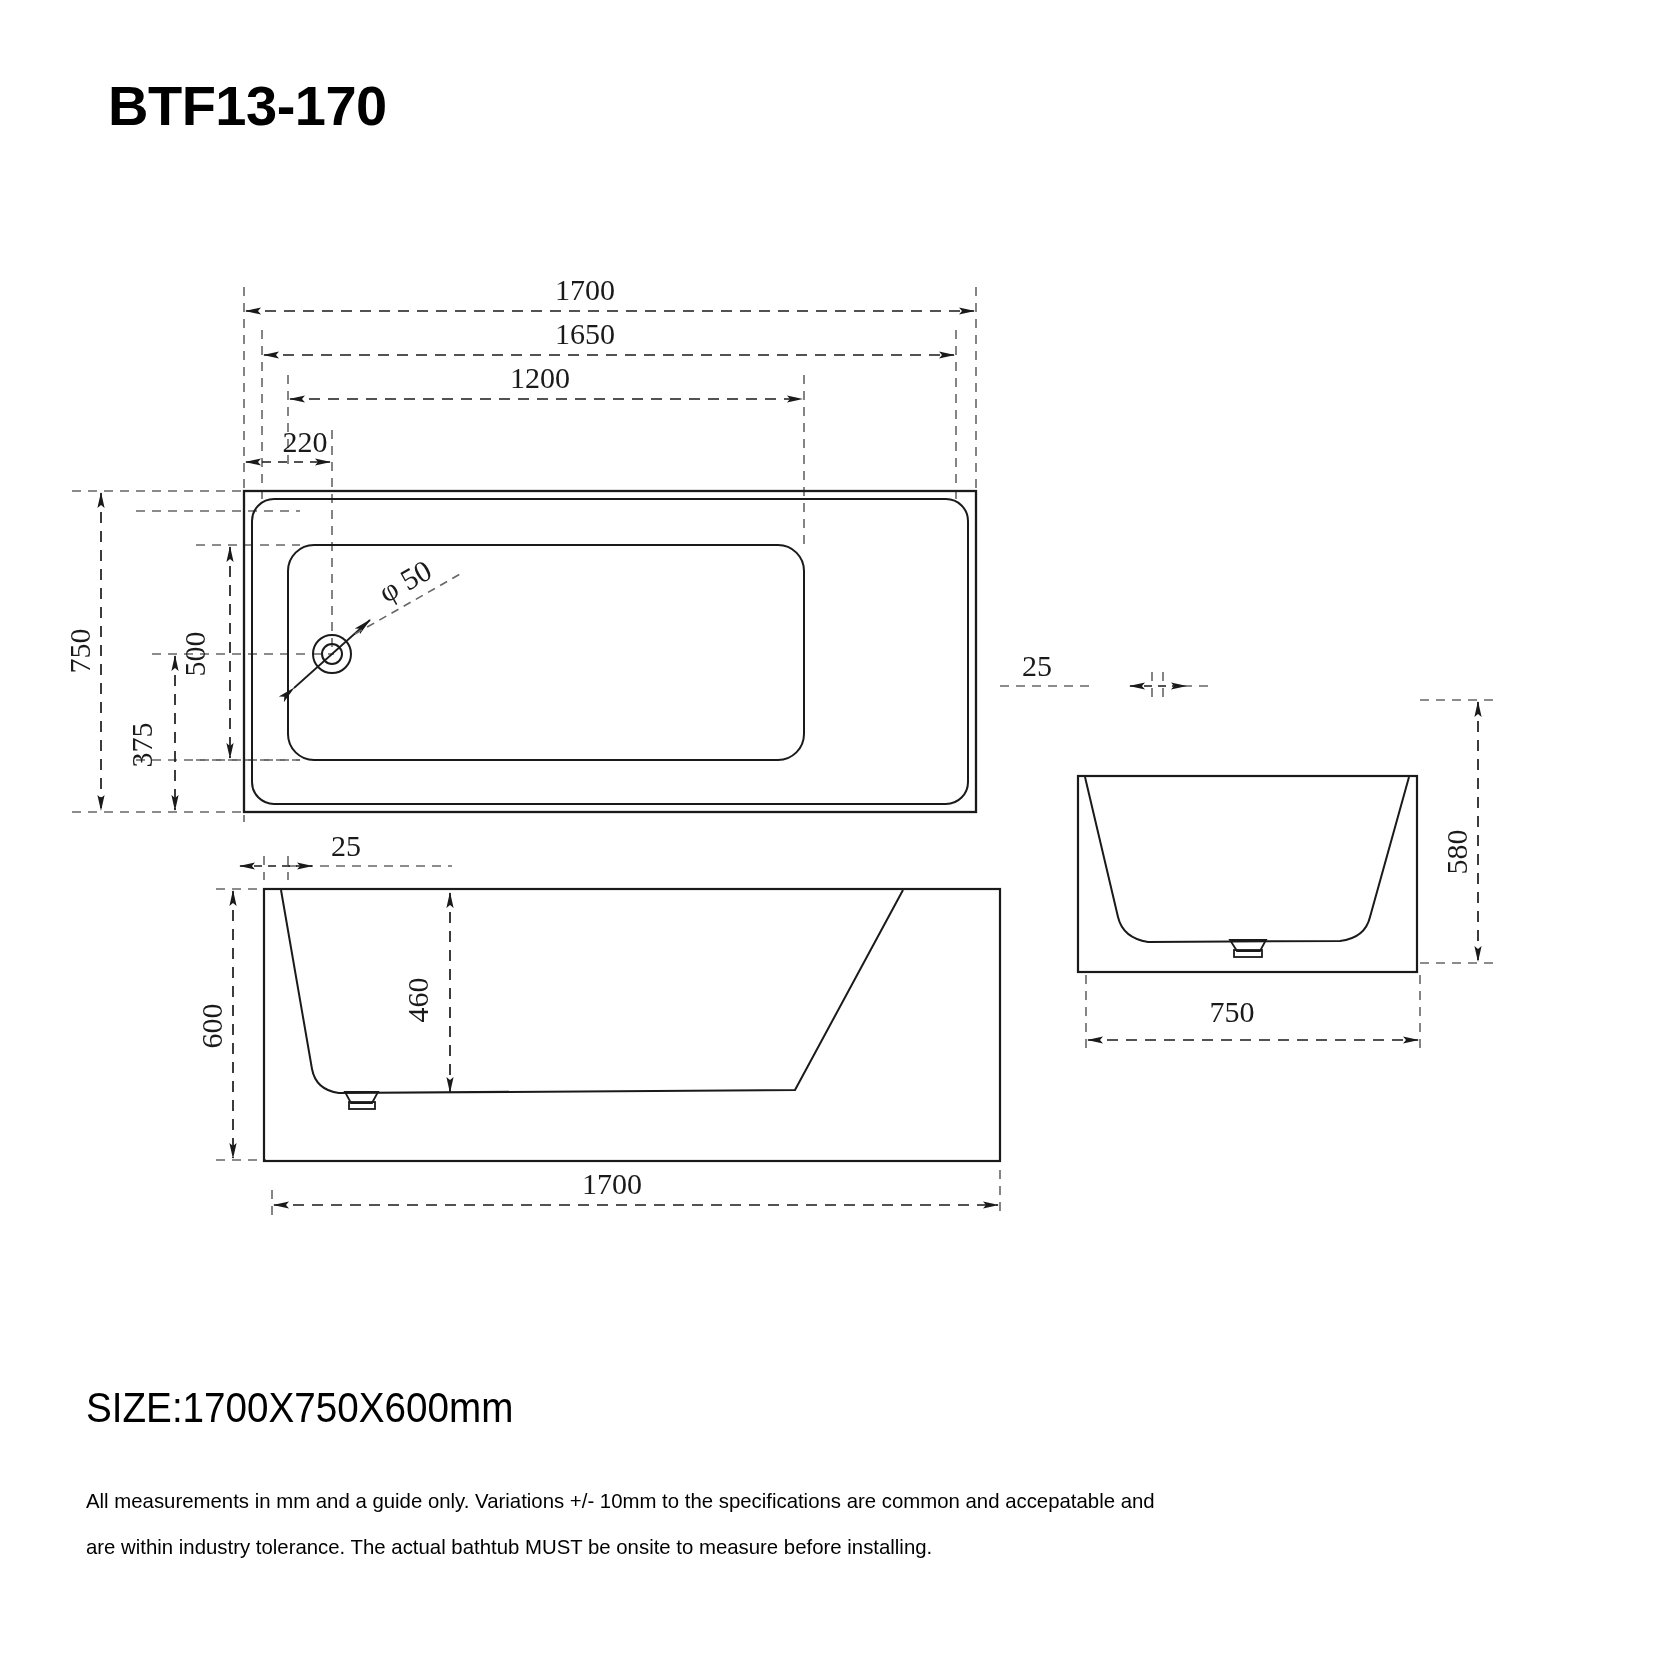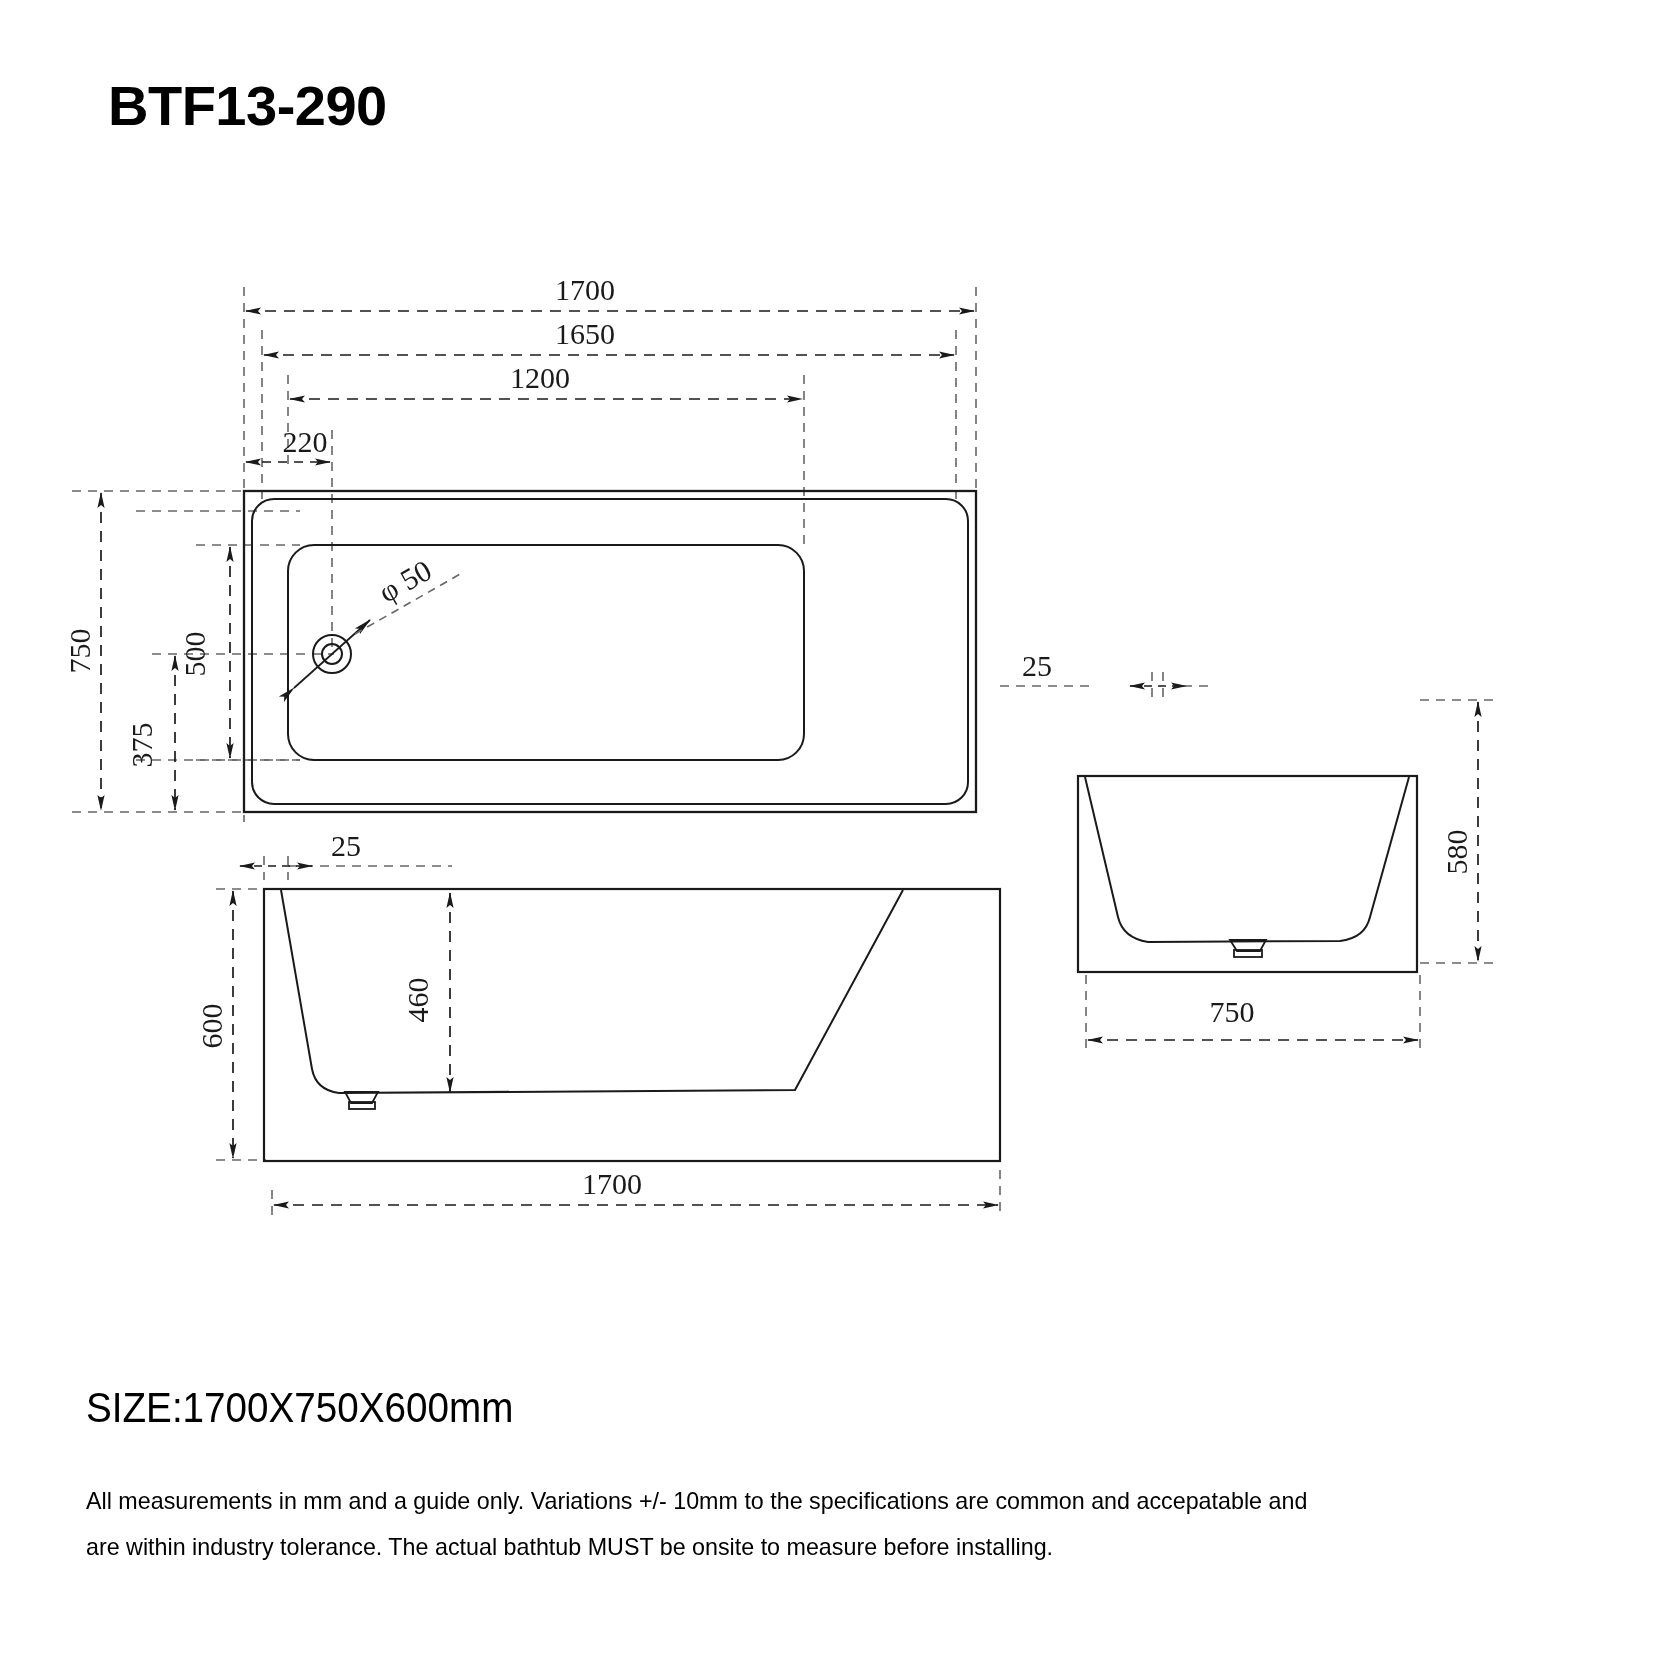--- a/index.html
+++ b/index.html
@@ -43,40 +43,40 @@
     white-space: nowrap;
     transform: scaleX(0.92);
     transform-origin: left center;
   }
   .note-block {
     position: absolute;
     left: 86px;
     top: 1478px;
     width: 1400px;
     font-family: "Liberation Sans", sans-serif;
-    font-size: 24px;
+    font-size: 21px;
     line-height: 46px;
   }
   .note-line {
     white-space: nowrap;
     transform: scaleX(0.97);
     transform-origin: left center;
   }
   svg text {
     font-family: "Liberation Serif", serif;
     fill: #1a1a1a;
   }
   .dimtext {
     font-size: 30px;
   }
 </style>
 </head>
 <body>
 
-<div class="title-block">BTF13-290</div>
+<div class="title-block">BTF13-170</div>
 
 <svg id="sheet" viewBox="0 0 1667 1667" xmlns="http://www.w3.org/2000/svg">
 
   <defs>
     <marker id="arrL" markerWidth="16" markerHeight="10" refX="1" refY="5" orient="auto" markerUnits="userSpaceOnUse">
       <path d="M0,5 L16,1.4 L13,5 L16,8.6 Z" fill="#1a1a1a"></path>
     </marker>
     <marker id="arrR" markerWidth="16" markerHeight="10" refX="15" refY="5" orient="auto" markerUnits="userSpaceOnUse">
       <path d="M16,5 L0,1.4 L3,5 L0,8.6 Z" fill="#1a1a1a"></path>
     </marker>

